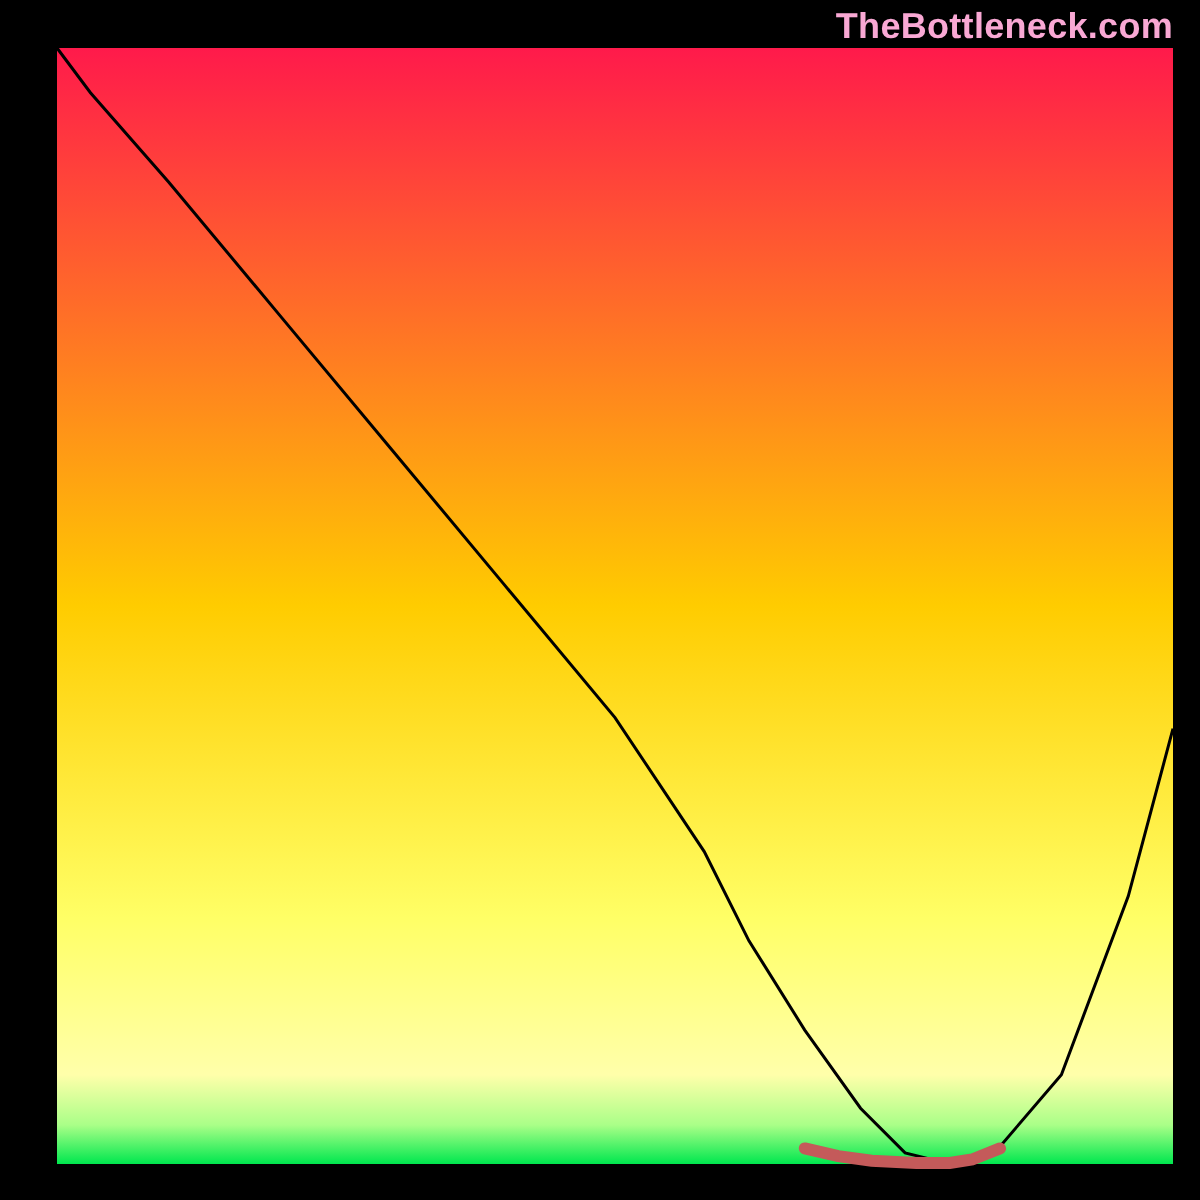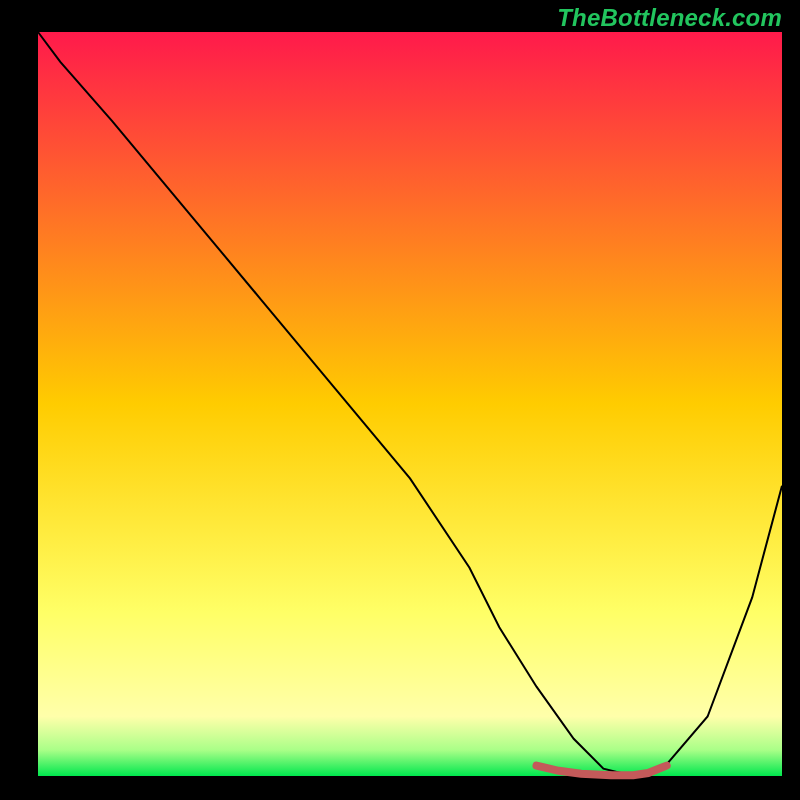--- a/index.html
+++ b/index.html
@@ -17,24 +17,23 @@
     width: 800px;
     height: 800px;
   }
   .watermark {
     position: absolute;
     top: 4px;
     right: 18px;
     font-family: Arial, Helvetica, sans-serif;
     font-size: 24px;
     font-weight: 600;
-    color: #22c55e;
+    color: #f9a8d4;
     text-align: right;
     letter-spacing: 0.2px;
-    font-style: italic;
   }
   svg {
     position: absolute;
     left: 0;
     top: 0;
   }
 </style>
 </head>
 <body>
 

